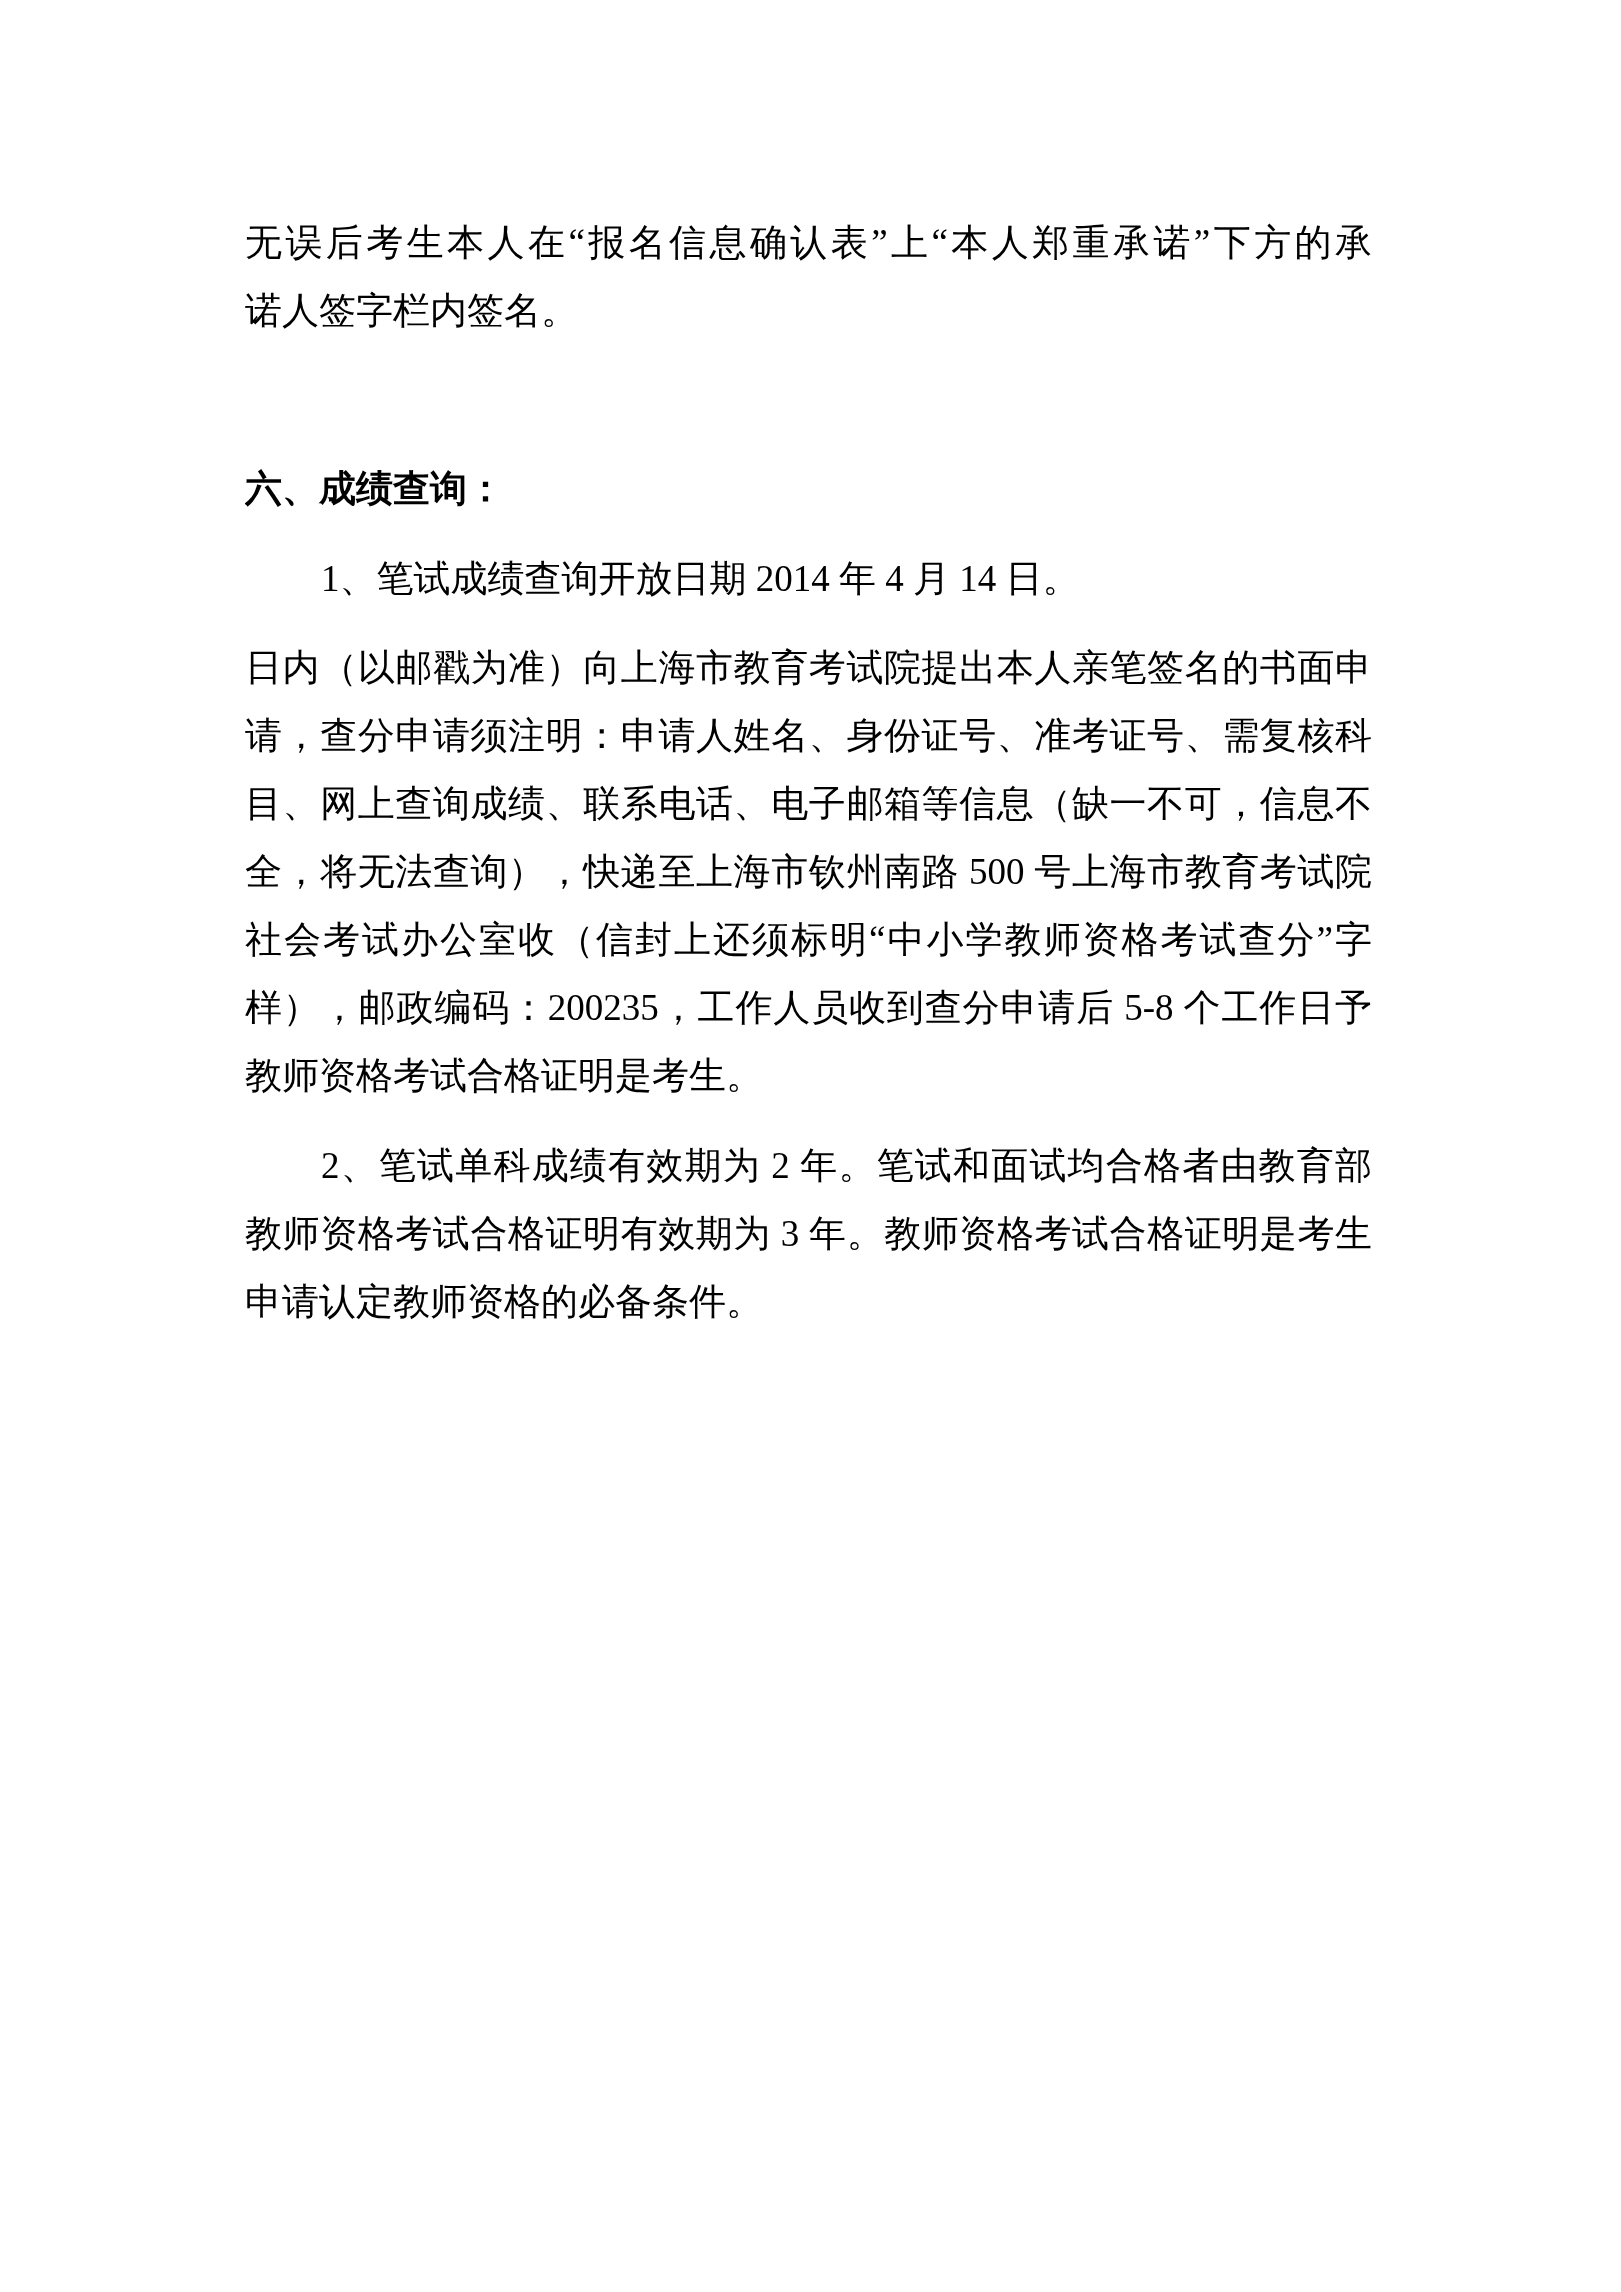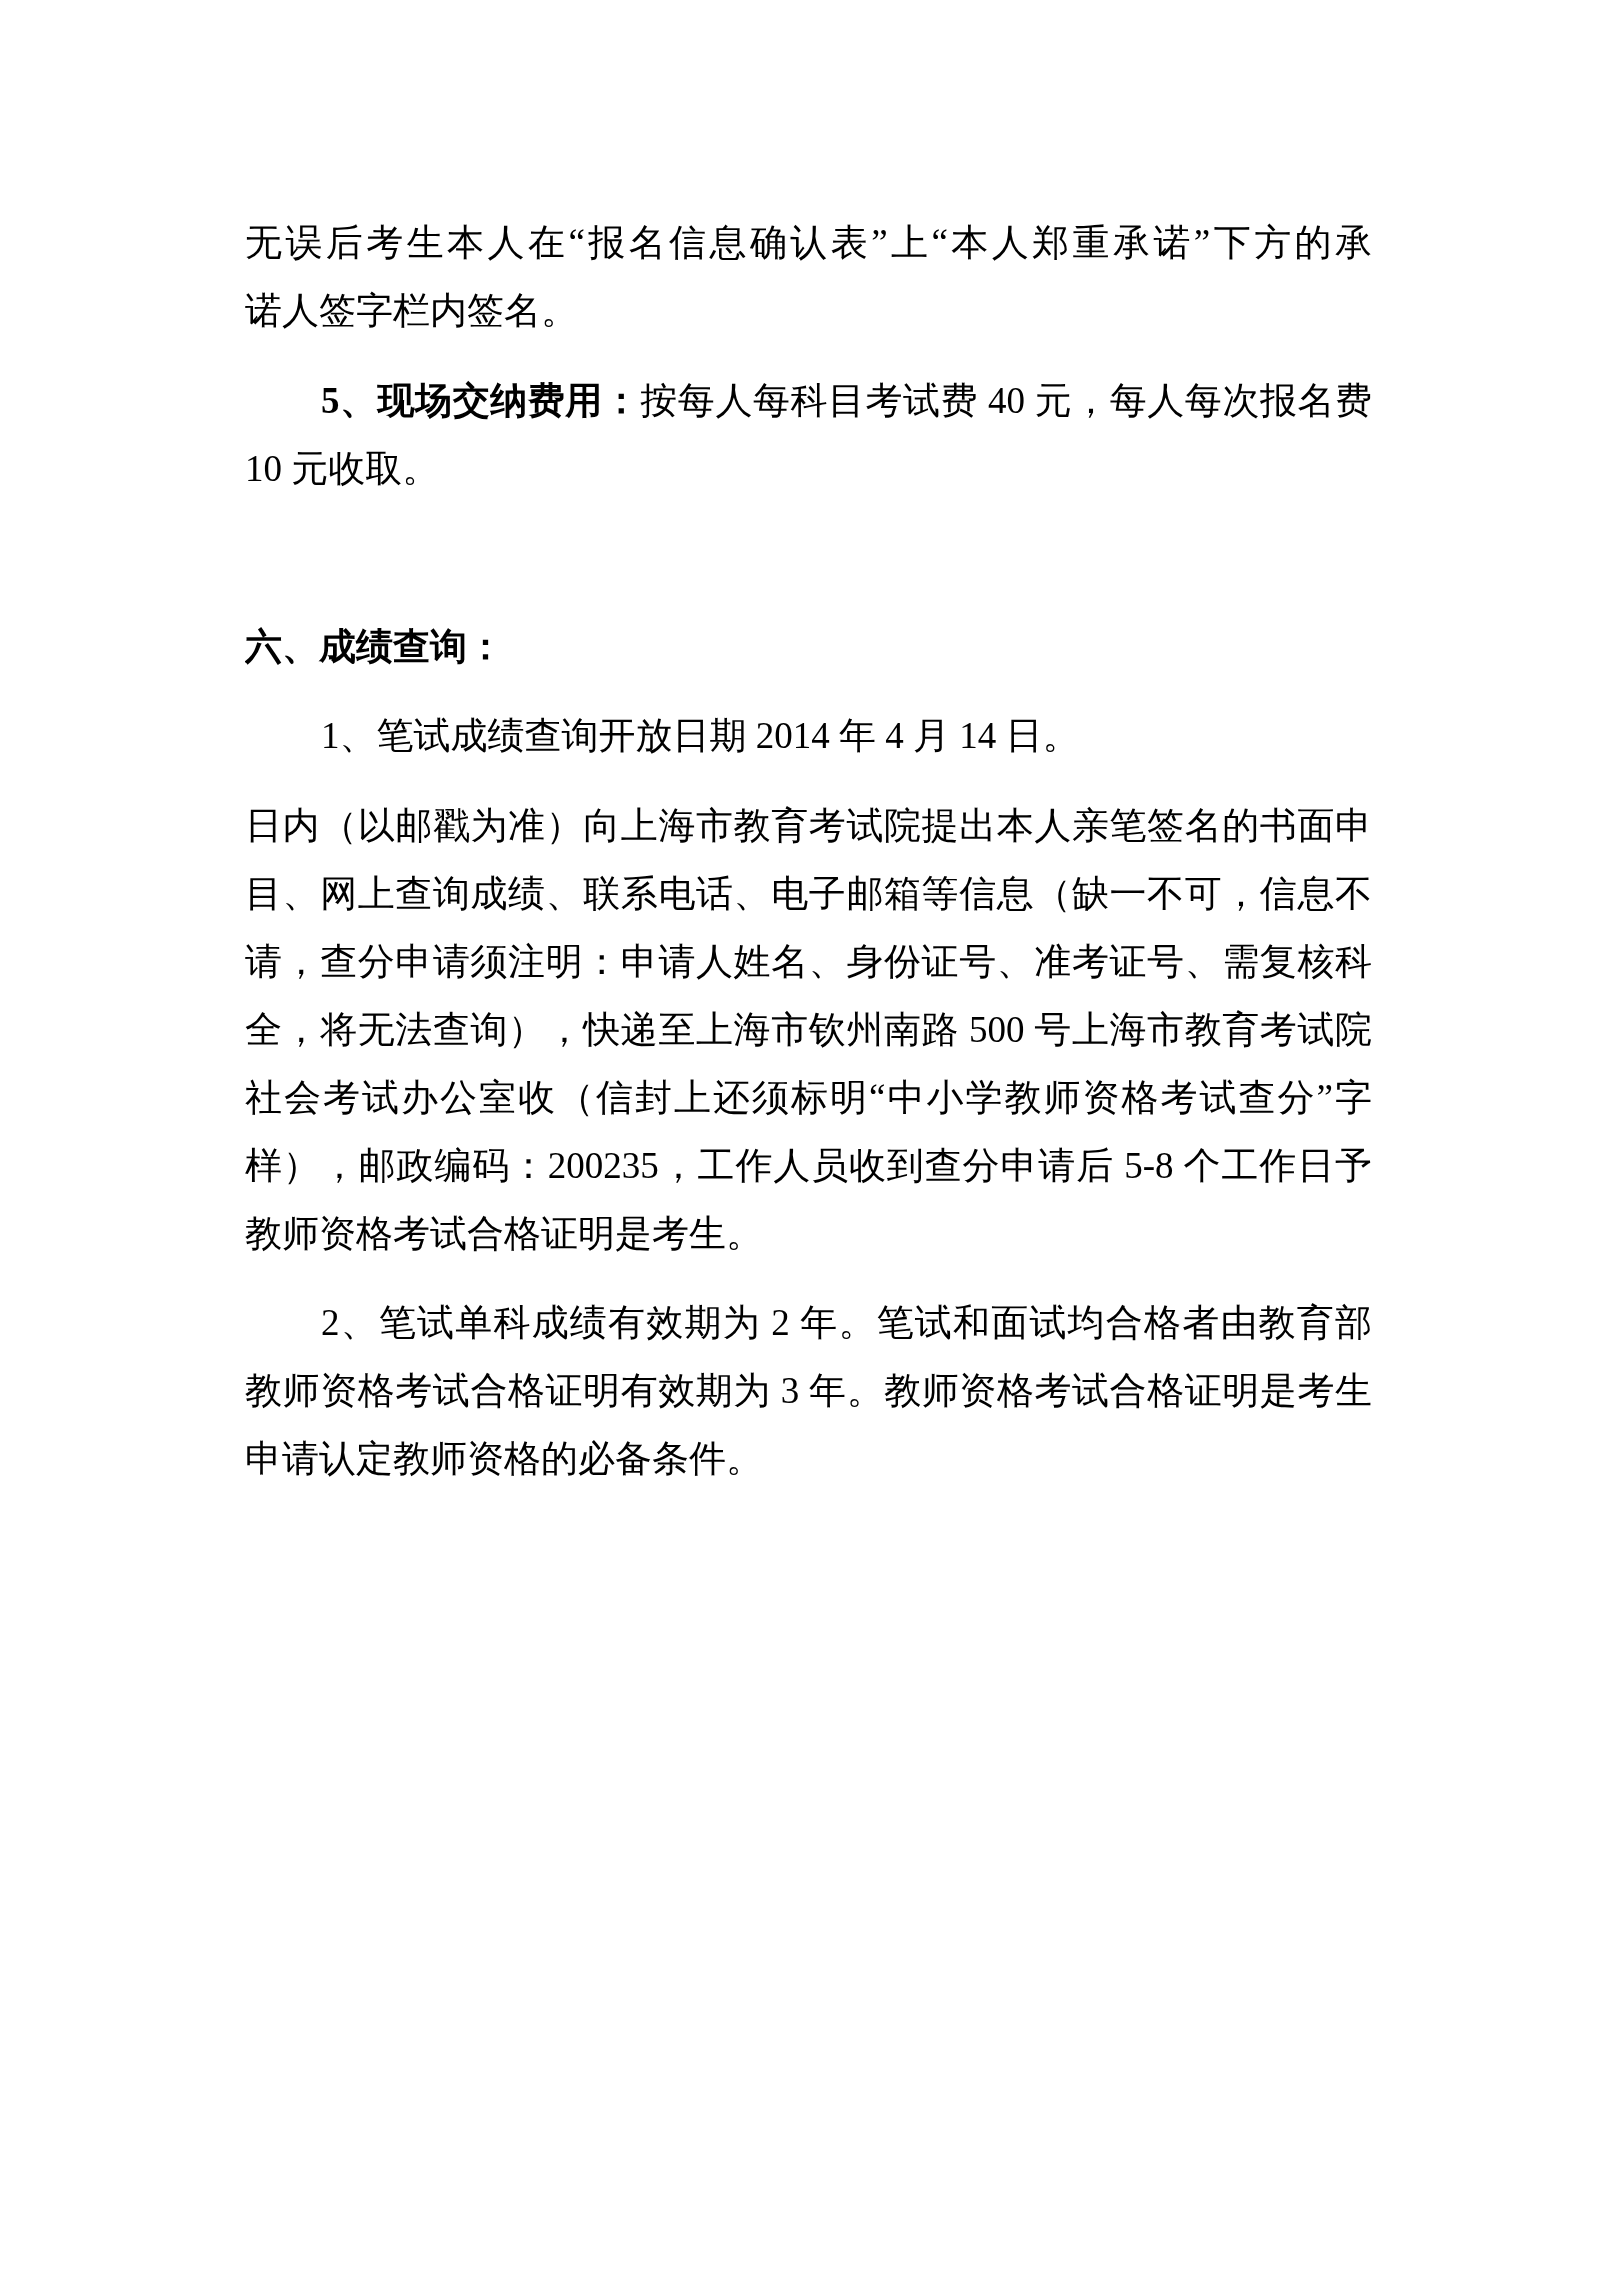--- a/index.html
+++ b/index.html
@@ -47,34 +47,30 @@
 </style>
 </head>
 <body>
 
 <div class="page">
   <div id="doc">
       <div class="block paragraph first">
         <div class="line fill"><span class="seg">无误后考生本人在“报名信息确认表”上“本人郑重承诺”下方的承</span></div>
         <div class="line"><span class="seg">诺人签字栏内签名。</span></div>
       </div>
-      <div class="block paragraph">
-        <div class="line fill indent"><span class="seg b">5、现场交纳费用：</span><span class="seg">按每人每科目考试费 40 元，每人每次报名费</span></div>
-        <div class="line"><span class="seg">10 元收取。</span></div>
-      </div>
       <div class="block heading">
         <div class="line"><span class="seg b">六、成绩查询：</span></div>
       </div>
       <div class="block paragraph">
         <div class="line indent"><span class="seg">1、笔试成绩查询开放日期 2014 年 4 月 14 日。</span></div>
       </div>
       <div class="block paragraph">
         <div class="line fill"><span class="seg">日内（以邮戳为准）向上海市教育考试院提出本人亲笔签名的书面申</span></div>
+        <div class="line fill"><span class="seg">请，查分申请须注明：申请人姓名、身份证号、准考证号、需复核科</span></div>
         <div class="line fill"><span class="seg">目、网上查询成绩、联系电话、电子邮箱等信息（缺一不可，信息不</span></div>
-        <div class="line fill"><span class="seg">请，查分申请须注明：申请人姓名、身份证号、准考证号、需复核科</span></div>
         <div class="line fill"><span class="seg">全，将无法查询），快递至上海市钦州南路 500 号上海市教育考试院</span></div>
         <div class="line fill"><span class="seg">社会考试办公室收（信封上还须标明“中小学教师资格考试查分”字</span></div>
         <div class="line fill"><span class="seg">样），邮政编码：200235，工作人员收到查分申请后 5-8 个工作日予</span></div>
         <div class="line"><span class="seg">教师资格考试合格证明是考生。</span></div>
       </div>
       <div class="block paragraph">
         <div class="line fill indent"><span class="seg">2、笔试单科成绩有效期为 2 年。笔试和面试均合格者由教育部</span></div>
         <div class="line fill"><span class="seg">教师资格考试合格证明有效期为 3 年。教师资格考试合格证明是考生</span></div>
         <div class="line"><span class="seg">申请认定教师资格的必备条件。</span></div>
       </div>

